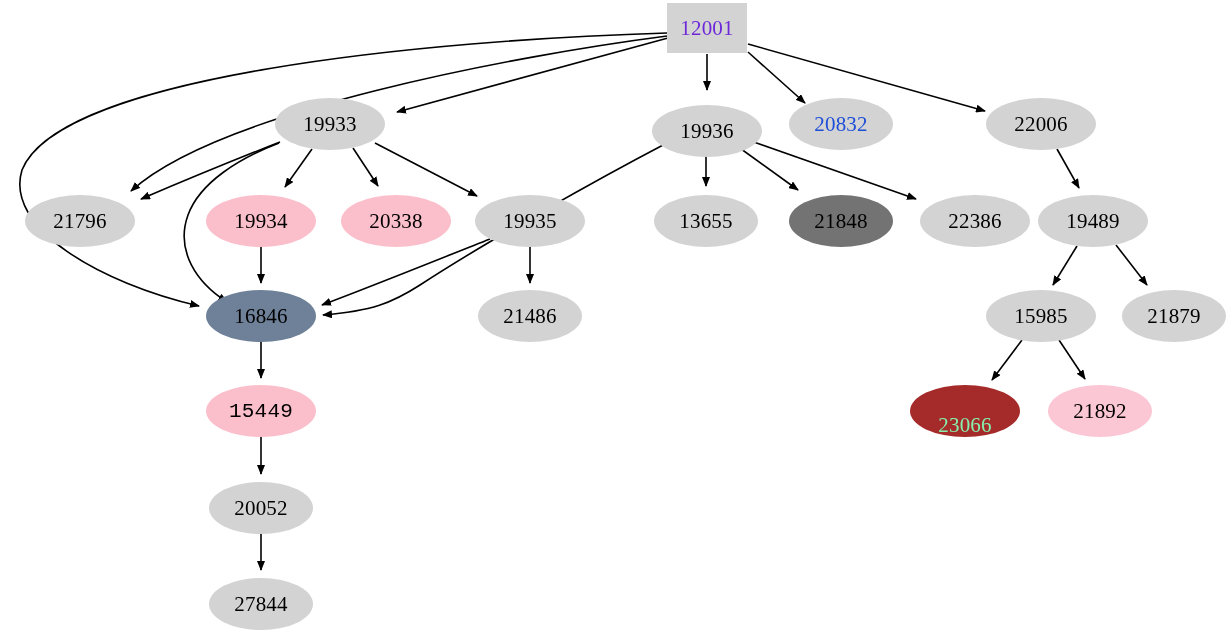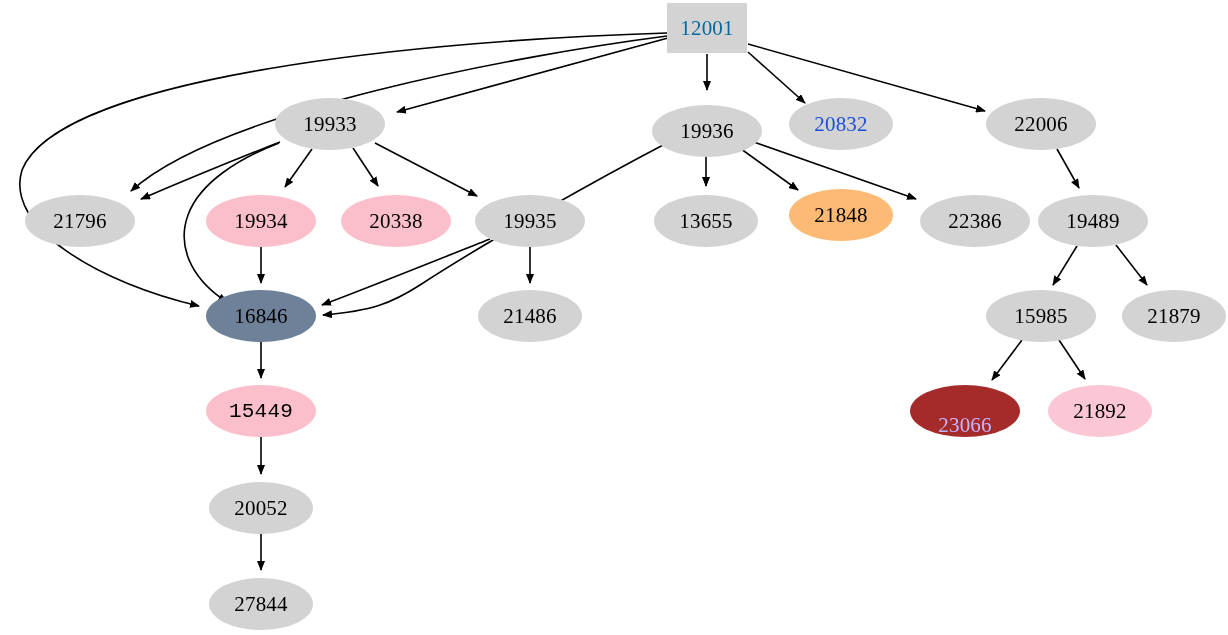--- a/index.html
+++ b/index.html
@@ -91,21 +91,21 @@
         <path d="M 1022,340 L 992,380" stroke="#000000" marker-end="url(#arrowhead)"></path>
         <path d="M 1059,340 L 1085,379" stroke="#000000" marker-end="url(#arrowhead)"></path>
         <path d="M 261,342 L 261,378" stroke="#000000" marker-end="url(#arrowhead)"></path>
         <path d="M 261,437 L 261,474" stroke="#000000" marker-end="url(#arrowhead)"></path>
         <path d="M 261,534 L 261,570" stroke="#000000" marker-end="url(#arrowhead)"></path>
       </g>
   </svg>
 
   <div id="node-layer">
       <div class="node box" style="left: 667px; top: 3px; width: 80px; height: 50px; background: rgb(211, 211, 211);">
-        <span class="node-label" style="color: #0369a1;">12001</span>
+        <span class="node-label" style="color: #6d28d9;">12001</span>
       </div>
       <div class="node ellipse" style="left: 275px; top: 98px; width: 110px; height: 52px; background: rgb(211, 211, 211);">
         <span class="node-label" style="color: rgb(0, 0, 0);">19933</span>
       </div>
       <div class="node ellipse" style="left: 652px; top: 105px; width: 110px; height: 52px; background: rgb(211, 211, 211);">
         <span class="node-label" style="color: rgb(0, 0, 0);">19936</span>
       </div>
       <div class="node ellipse" style="left: 789px; top: 98px; width: 104px; height: 52px; background: rgb(211, 211, 211);">
         <span class="node-label" style="color: #1d4ed8;">20832</span>
       </div>
@@ -120,21 +120,21 @@
       </div>
       <div class="node ellipse" style="left: 341px; top: 195px; width: 110px; height: 52px; background: rgb(251, 191, 203);">
         <span class="node-label" style="color: rgb(0, 0, 0);">20338</span>
       </div>
       <div class="node ellipse" style="left: 475px; top: 195px; width: 110px; height: 52px; background: rgb(211, 211, 211);">
         <span class="node-label" style="color: rgb(0, 0, 0);">19935</span>
       </div>
       <div class="node ellipse" style="left: 654px; top: 195px; width: 104px; height: 52px; background: rgb(211, 211, 211);">
         <span class="node-label" style="color: rgb(0, 0, 0);">13655</span>
       </div>
-      <div class="node ellipse" style="left: 789px; top: 189px; width: 104px; height: 52px; background: #fdba74;">
+      <div class="node ellipse" style="left: 789px; top: 195px; width: 104px; height: 52px; background: #737373;">
         <span class="node-label" style="color: rgb(0, 0, 0);">21848</span>
       </div>
       <div class="node ellipse" style="left: 920px; top: 195px; width: 110px; height: 52px; background: rgb(211, 211, 211);">
         <span class="node-label" style="color: rgb(0, 0, 0);">22386</span>
       </div>
       <div class="node ellipse" style="left: 1038px; top: 195px; width: 110px; height: 52px; background: rgb(211, 211, 211);">
         <span class="node-label" style="color: rgb(0, 0, 0);">19489</span>
       </div>
       <div class="node ellipse" style="left: 206px; top: 290px; width: 110px; height: 52px; background: rgb(110, 129, 152);">
         <span class="node-label" style="color: rgb(0, 0, 0);">16846</span>
@@ -145,21 +145,21 @@
       <div class="node ellipse" style="left: 986px; top: 290px; width: 110px; height: 52px; background: rgb(211, 211, 211);">
         <span class="node-label" style="color: rgb(0, 0, 0);">15985</span>
       </div>
       <div class="node ellipse" style="left: 1122px; top: 290px; width: 104px; height: 52px; background: rgb(211, 211, 211);">
         <span class="node-label" style="color: rgb(0, 0, 0);">21879</span>
       </div>
       <div class="node ellipse" style="left: 206px; top: 385px; width: 110px; height: 52px; background: rgb(251, 191, 203);">
         <span class="node-label" style="color: rgb(0, 0, 0); font-family: Liberation Mono, monospace;">15449</span>
       </div>
       <div class="node ellipse" style="left: 910px; top: 385px; width: 110px; height: 52px; background: rgb(165, 42, 42);">
-        <span class="node-label" style="color: #c4b5fd; margin-top: 28px;">23066</span>
+        <span class="node-label" style="color: #86efac; margin-top: 28px;">23066</span>
       </div>
       <div class="node ellipse" style="left: 1048px; top: 385px; width: 104px; height: 52px; background: rgb(251, 199, 212);">
         <span class="node-label" style="color: rgb(0, 0, 0);">21892</span>
       </div>
       <div class="node ellipse" style="left: 209px; top: 482px; width: 104px; height: 52px; background: rgb(211, 211, 211);">
         <span class="node-label" style="color: rgb(0, 0, 0);">20052</span>
       </div>
       <div class="node ellipse" style="left: 209px; top: 578px; width: 104px; height: 52px; background: rgb(211, 211, 211);">
         <span class="node-label" style="color: rgb(0, 0, 0);">27844</span>
       </div>

